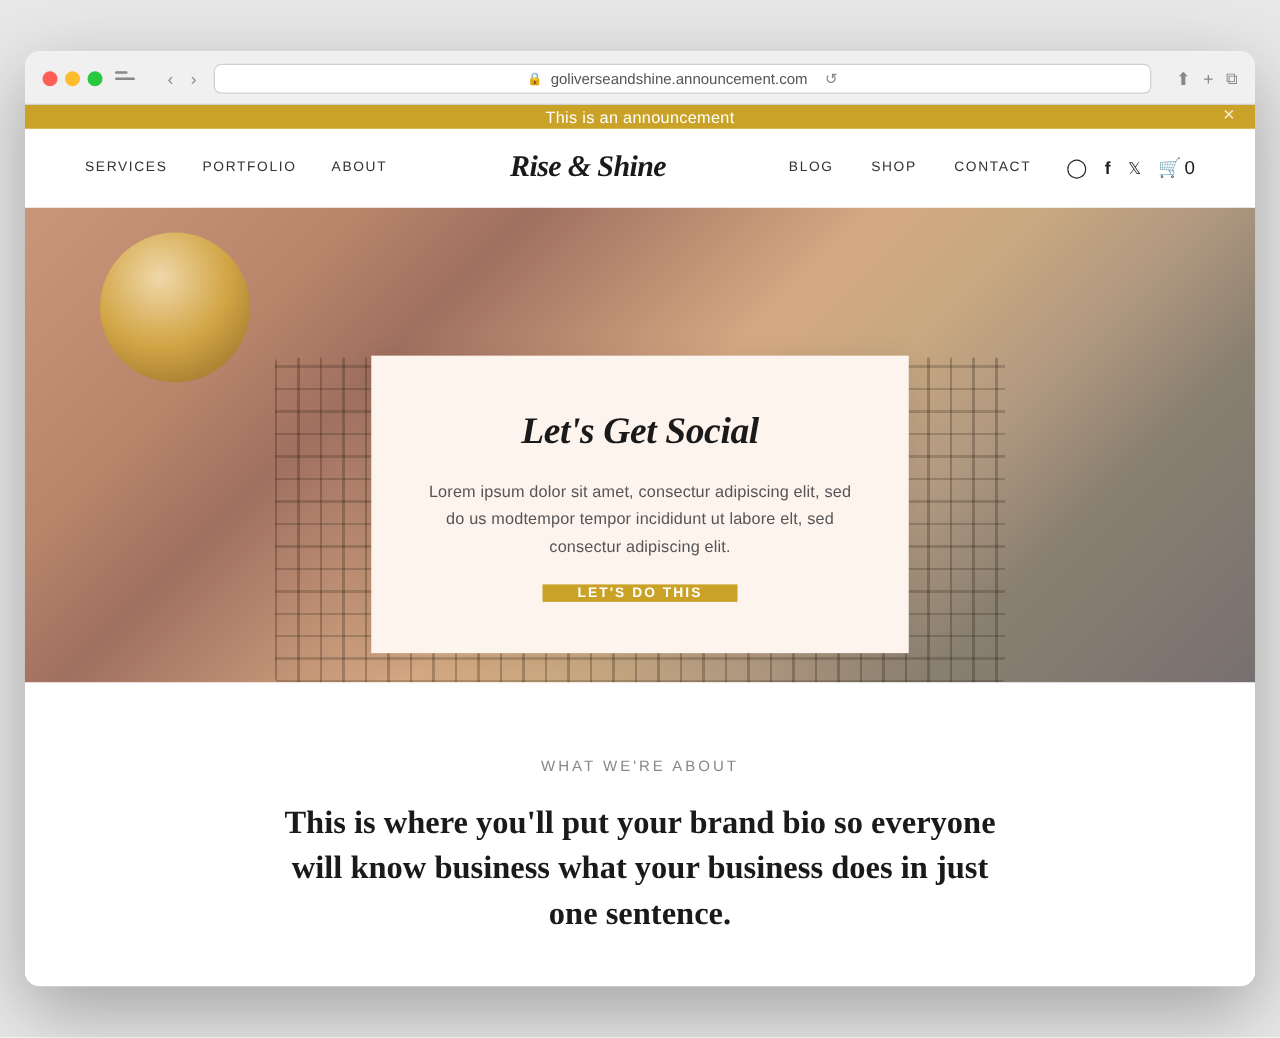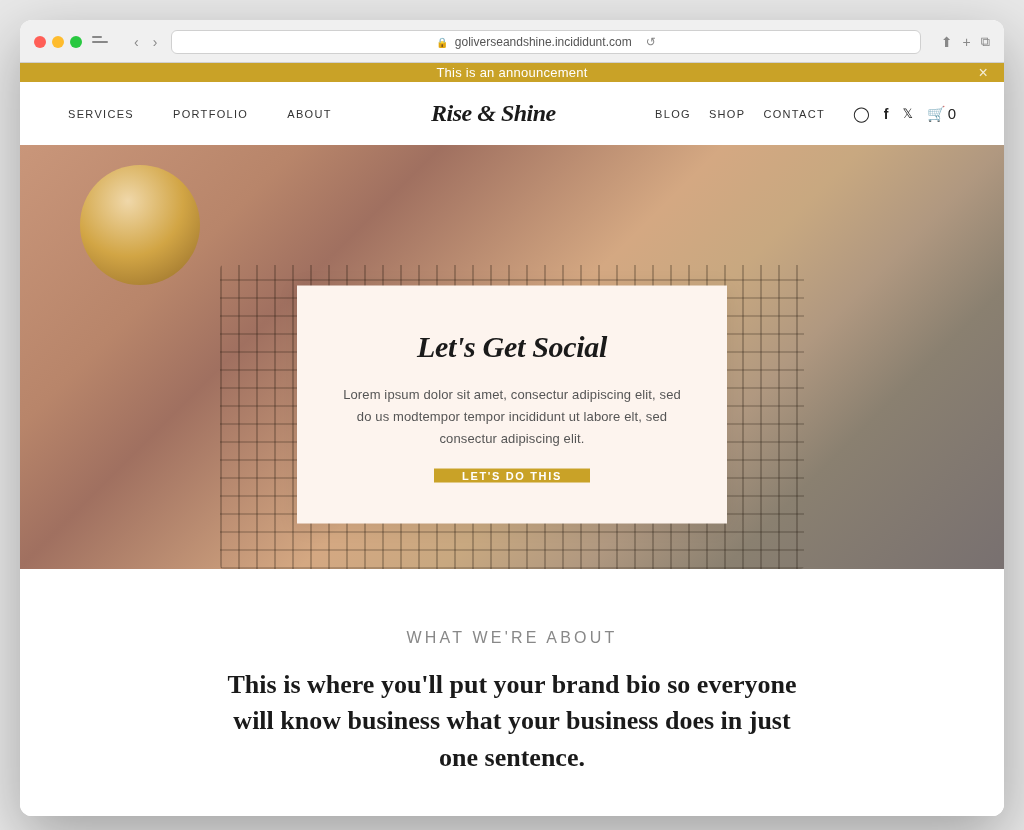--- a/index.html
+++ b/index.html
@@ -147,21 +147,21 @@
     .nav {
       display: flex;
       align-items: center;
       justify-content: space-between;
       padding: 18px 48px;
       background: #fff;
     }
 
     .nav-left {
       display: flex;
-      gap: 39px;
+      gap: 28px;
       align-items: center;
     }
 
     .nav-left a {
       font-size: 11px;
       letter-spacing: 0.12em;
       color: #333;
       text-decoration: none;
       font-weight: 500;
       text-transform: uppercase;
@@ -171,21 +171,21 @@
       font-size: 24px;
       font-weight: 900;
       color: #1a1a1a;
       font-family: Georgia, 'Times New Roman', serif;
       font-style: italic;
       letter-spacing: -0.5px;
     }
 
     .nav-right {
       display: flex;
-      gap: 18px;
+      gap: 30px;
       align-items: center;
     }
 
     .nav-right a {
       font-size: 11px;
       letter-spacing: 0.12em;
       color: #333;
       text-decoration: none;
       font-weight: 500;
       text-transform: uppercase;
@@ -209,21 +209,21 @@
       align-items: center;
       gap: 2px;
       font-size: 13px;
       color: #222;
       cursor: pointer;
     }
 
     
     .hero {
       position: relative;
-      height: 424px;
+      height: 380px;
       overflow: hidden;
     }
 
     .hero-bg {
       width: 100%;
       height: 100%;
       background: linear-gradient(
         135deg,
         #c9967a 0%,
         #b8856a 20%,
@@ -323,21 +323,21 @@
     }
 
     
     .about-section {
       padding: 60px 48px 40px;
       text-align: center;
       background: #fff;
     }
 
     .about-label {
-      font-size: 16px;
+      font-size: 12px;
       letter-spacing: 0.2em;
       color: #888;
       text-transform: uppercase;
       margin-bottom: 20px;
     }
 
     .about-title {
       font-size: 26px;
       font-weight: 900;
       font-family: Georgia, 'Times New Roman', serif;
@@ -364,21 +364,21 @@
       <span></span>
     </div>
 
     <div class="browser-controls">
       <span class="ctrl-btn">‹</span>
       <span class="ctrl-btn">›</span>
     </div>
 
     <div class="address-bar">
       <span class="lock-icon">🔒</span>
-      <span>goliverseandshine.incididunt.com</span>
+      <span>goliverseandshine.announcement.com</span>
       <span style="color:#888;margin-left:8px;">↺</span>
     </div>
 
     <div class="browser-actions">
       <span style="font-size:14px;">⬆︎</span>
       <span style="font-size:14px;">+</span>
       <span style="font-size:13px;">⧉</span>
     </div>
   </div>
 

